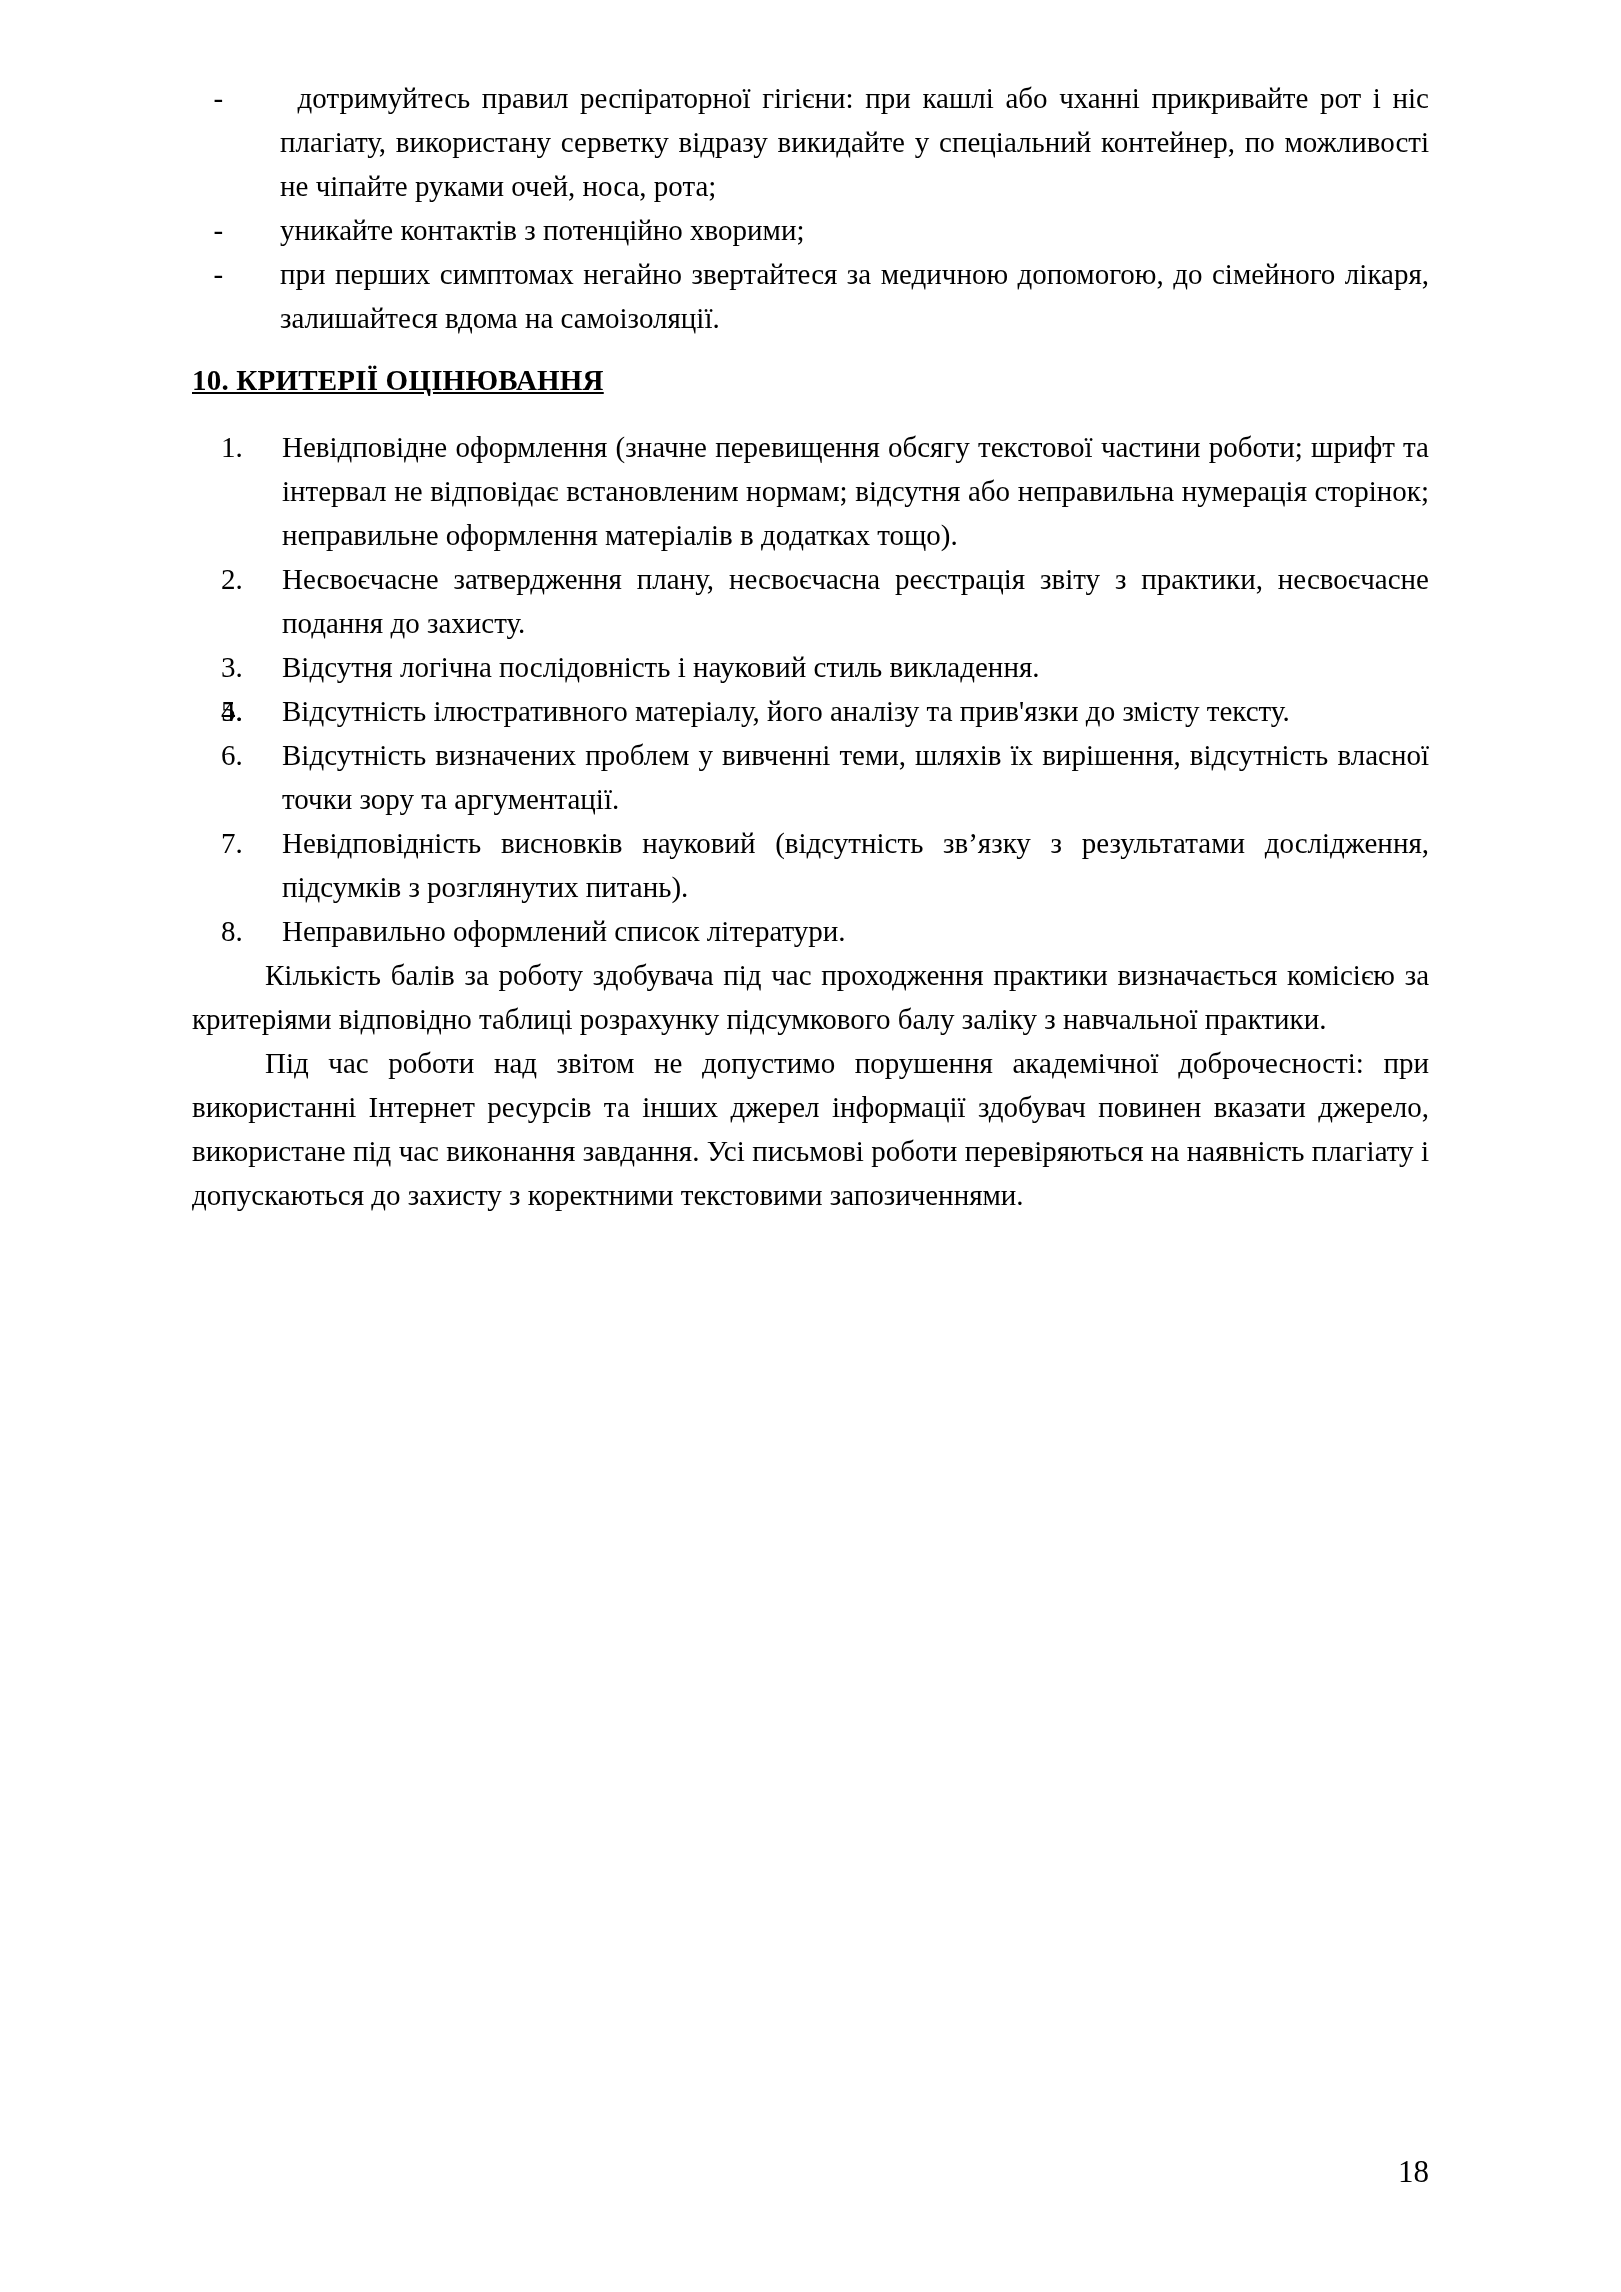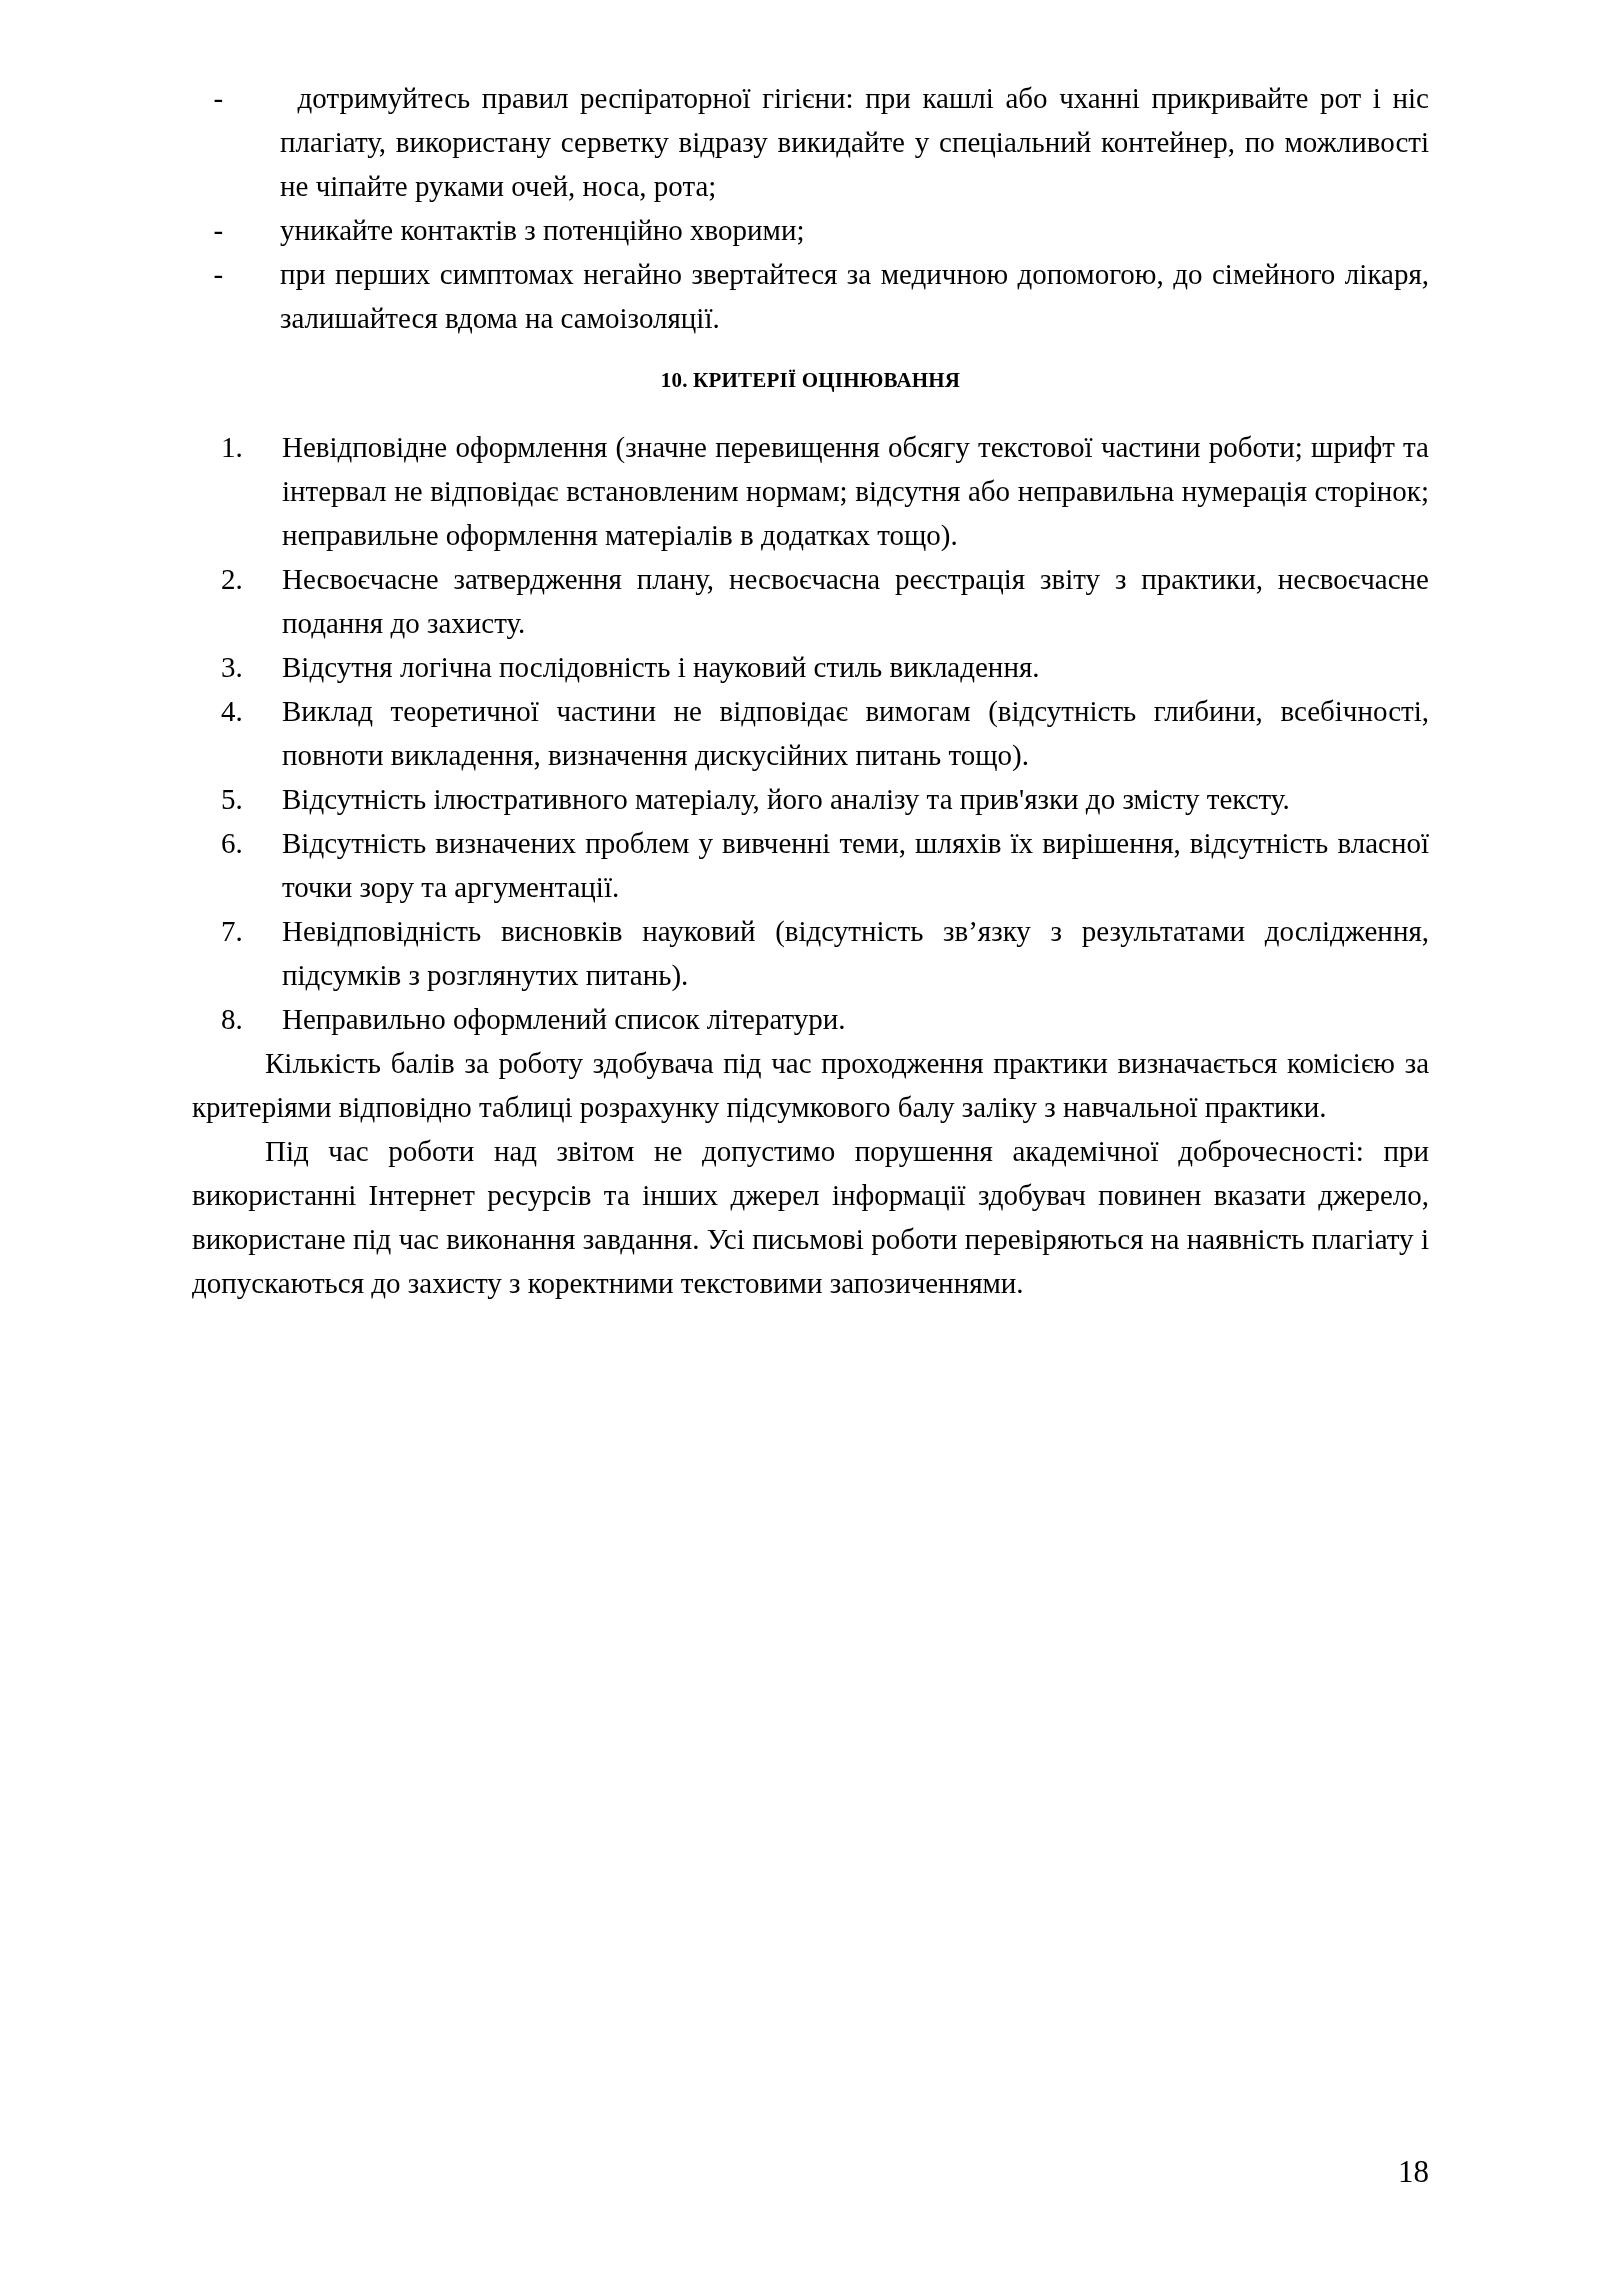--- a/index.html
+++ b/index.html
@@ -52,26 +52,26 @@
   ul.dash-list > li .li-text {
     display: block;
     text-indent: 17.6px;
   }
   ul.dash-list > li.no-indent .li-text {
     text-indent: 0;
   }
 
   
   .section-heading {
-    text-align: center;
     font-weight: bold;
-    font-size: 21px;
+    font-size: 29px;
     line-height: 44px;
     margin: 17.6px 0 23.5px 0;
     letter-spacing: 0.2px;
+    text-decoration: underline;
   }
 
   
   p.para {
     margin: 0;
     text-align: justify;
     text-align-last: left;
     text-indent: 73px;
   }
 
@@ -139,21 +139,20 @@
       <li>
         <span class="num">2.</span>
         <span>Несвоєчасне затвердження плану, несвоєчасна реєстрація звіту з практики, несвоєчасне подання до захисту.</span>
       </li>
       <li>
         <span class="num">3.</span>
         <span>Відсутня логічна послідовність і науковий стиль викладення.</span>
       </li>
       <li>
         <span class="num">4.</span>
-        <span>Виклад теоретичної частини не відповідає вимогам (відсутність глибини, всебічності, повноти викладення, визначення дискусійних питань тощо).</span>
       </li>
       <li>
         <span class="num">5.</span>
         <span>Відсутність ілюстративного матеріалу, його аналізу та прив'язки до змісту тексту.</span>
       </li>
       <li>
         <span class="num">6.</span>
         <span>Відсутність визначених проблем у вивченні теми, шляхів їх вирішення, відсутність власної точки зору та аргументації.</span>
       </li>
       <li>

